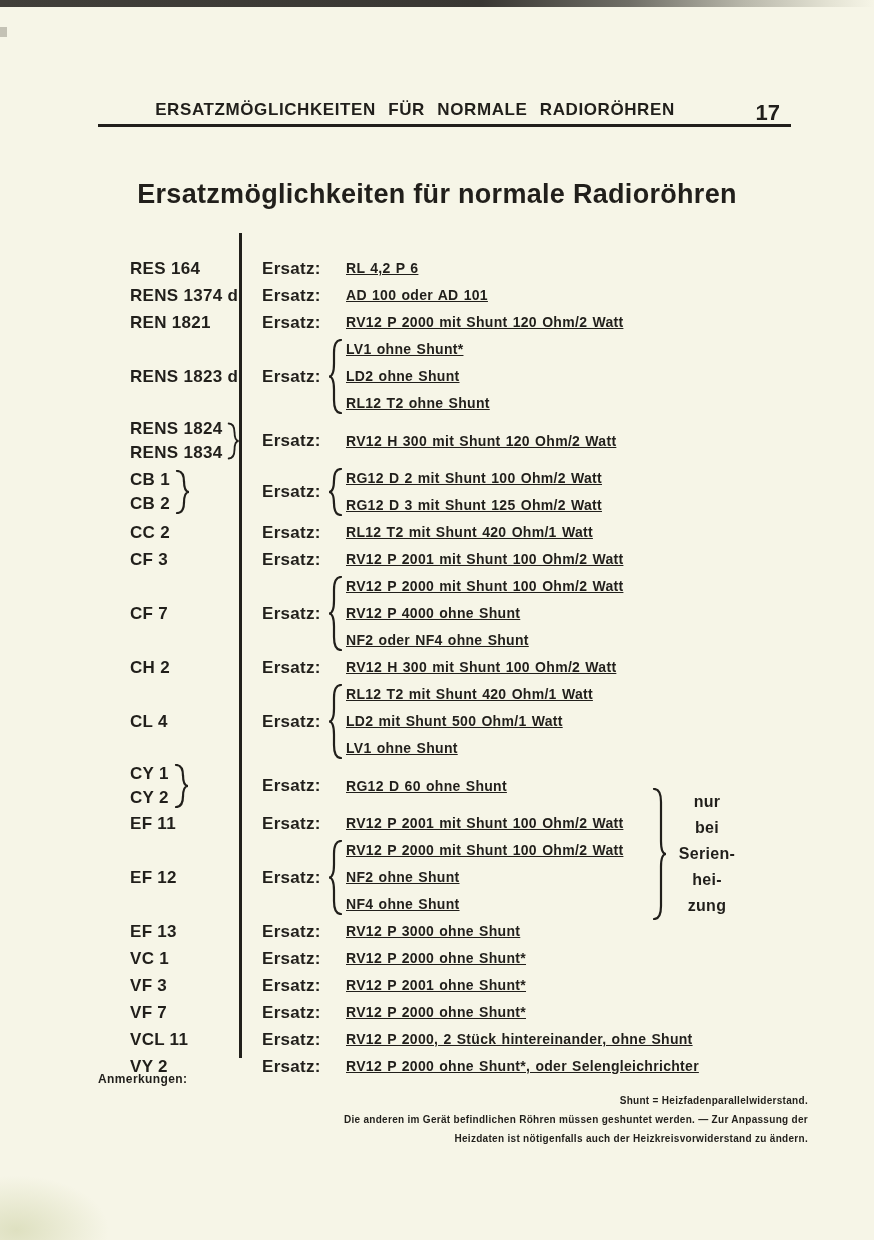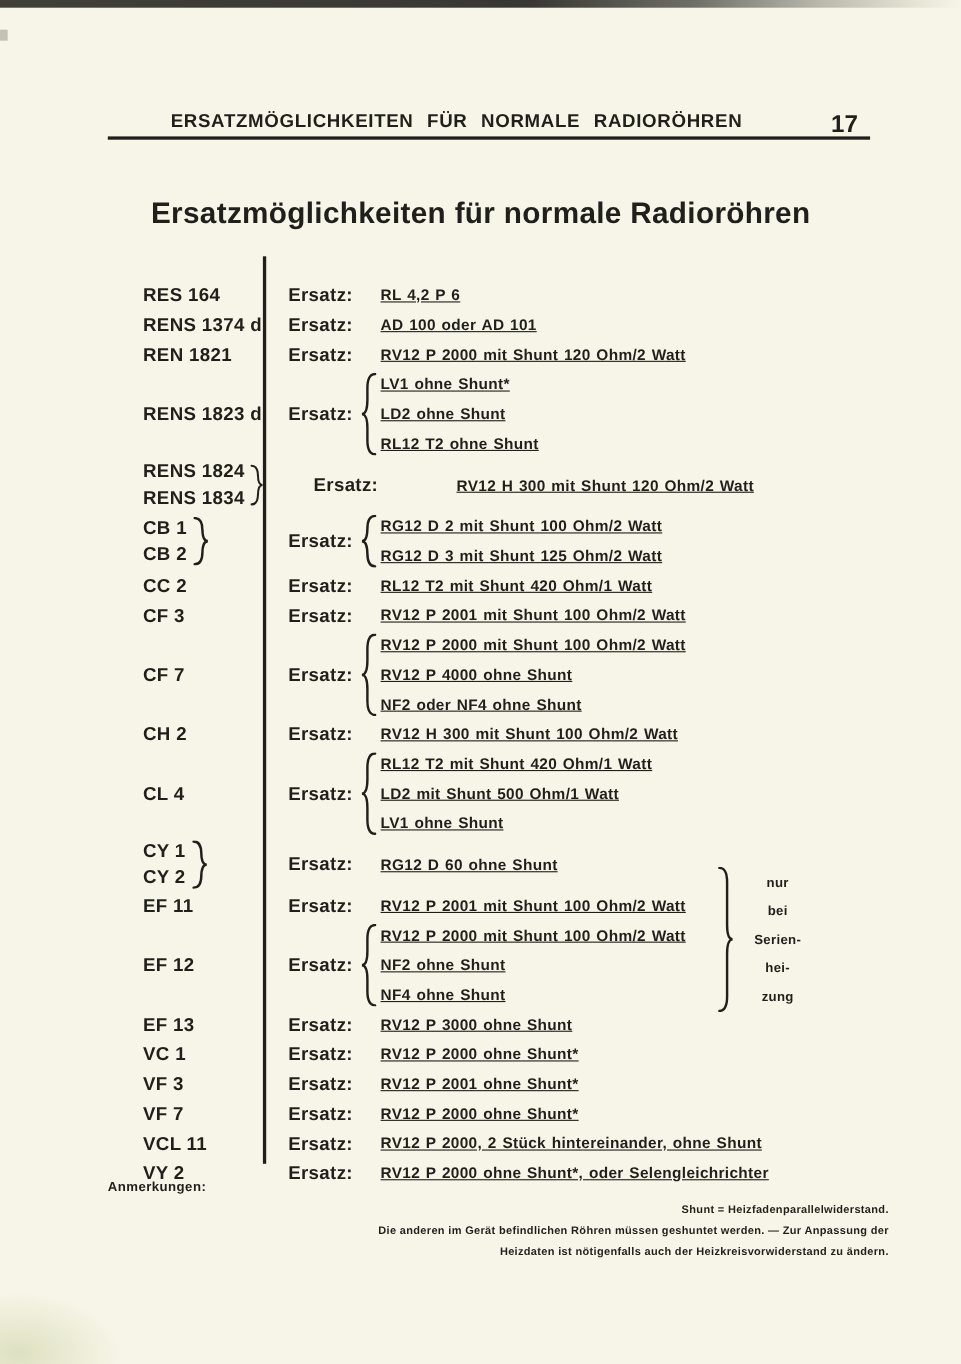--- a/index.html
+++ b/index.html
@@ -38,21 +38,21 @@
   .tube-cell{width:140px;box-sizing:border-box;padding-left:30px;display:flex;align-items:center;gap:5px;flex-shrink:0;}
   .tube-name{font-size:17px;line-height:24px;white-space:nowrap;letter-spacing:.3px;}
   .ersatz-cell{width:64px;margin-left:22px;flex-shrink:0;font-size:17px;letter-spacing:.3px;}
   .brace-slot{width:17px;flex-shrink:0;display:flex;justify-content:flex-end;align-items:center;}
   .lines{margin-left:3px;}
   .repl-line{font-size:14px;line-height:27px;white-space:nowrap;letter-spacing:.3px;word-spacing:1px;text-decoration:underline;}
   .brace{display:block;}
   
   .side-note{position:absolute;top:788px;left:652px;display:flex;align-items:center;}
   .side-note-text{margin-left:9px;width:62px;text-align:center;}
-  .side-note-text div{font-size:12px;line-height:26px;letter-spacing:.3px;}
+  .side-note-text div{font-size:16px;line-height:26px;letter-spacing:.3px;}
   
   .notes{position:absolute;top:1072px;left:98px;width:710px;}
   .notes-heading{font-size:12px;letter-spacing:.4px;}
   .notes-body{margin-left:47px;margin-top:5px;}
   .notes-body div{font-size:10px;line-height:19px;letter-spacing:.3px;text-align:right;}
 </style>
 </head>
 <body>
 
 <div class="page">
@@ -118,21 +118,21 @@
           <svg class="brace" width="15" height="75" viewBox="0 0 15 75">
             <path d="M 13 1 Q 6 1 6 14 L 6 24.5 Q 6 37.5 1 37.5 Q 6 37.5 6 50.5 L 6 61 Q 6 74 13 74" fill="none" stroke="#211f1b" stroke-width="2.2" stroke-linecap="round"></path>
           </svg>
         </div>
         <div class="lines">
           <div class="repl-line">LV1 ohne Shunt*</div>
           <div class="repl-line">LD2 ohne Shunt</div>
           <div class="repl-line">RL12 T2 ohne Shunt</div>
         </div>
       </div>
-      <div class="row" style="min-height: 48px; gap: 23px;">
+      <div class="row" style="min-height: 48px;">
         <div class="tube-cell">
           <div class="tube-names">
             <div class="tube-name">RENS 1824</div>
             <div class="tube-name">RENS 1834</div>
           </div>
           <svg class="brace" width="15" height="44" viewBox="0 0 15 44">
             <path d="M 2 1 Q 9 1 9 12 L 9 11 Q 9 22 14 22 Q 9 22 9 33 L 9 32 Q 9 43 2 43" fill="none" stroke="#211f1b" stroke-width="2.2" stroke-linecap="round"></path>
           </svg>
         </div>
         <div class="ersatz-cell">Ersatz:</div>

